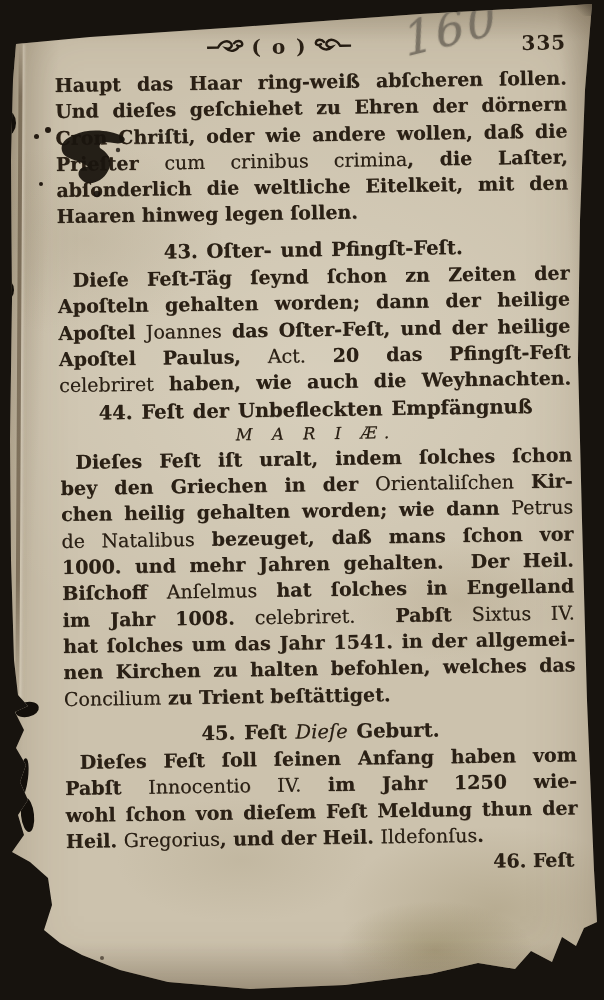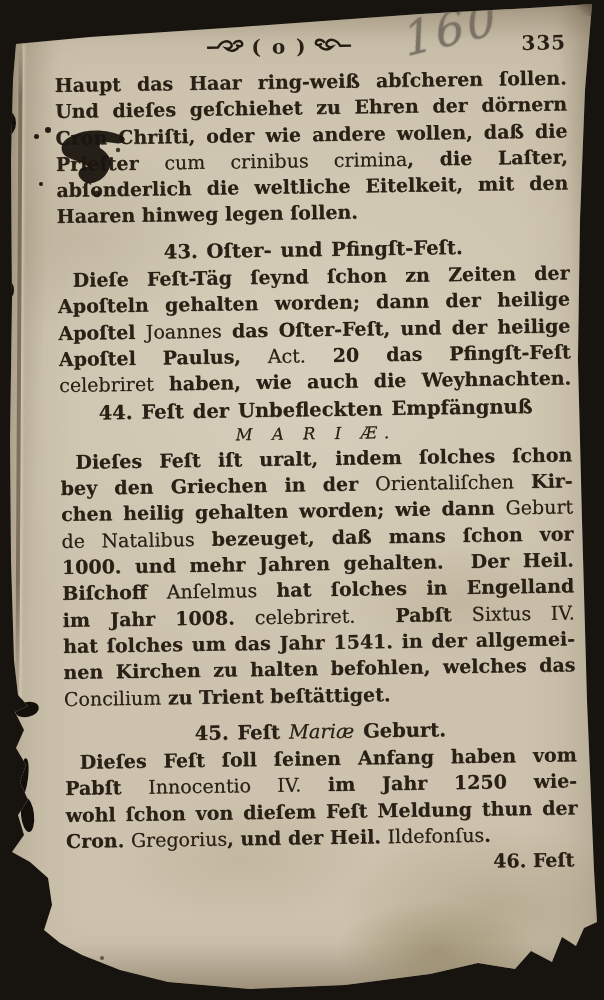--- a/index.html
+++ b/index.html
@@ -110,37 +110,37 @@
           </div>
           <div class="block heading h44">
             <div class="line"><span class="s-f">44. Feſt der Unbefleckten Empfängnuß</span></div>
           </div>
           <div class="block subheading">
             <div class="line"><span class="s-i">M A R I Æ.</span></div>
           </div>
           <div class="block para">
             <div class="line j ind"><span class="s-f">Dieſes Feſt iſt uralt, indem ſolches ſchon</span></div>
             <div class="line j"><span class="s-f">bey den Griechen in der </span><span class="s-a">Orientaliſchen</span><span class="s-f"> Kir-</span></div>
-            <div class="line j"><span class="s-f">chen heilig gehalten worden; wie dann </span><span class="s-a">Geburt</span></div>
+            <div class="line j"><span class="s-f">chen heilig gehalten worden; wie dann </span><span class="s-a">Petrus</span></div>
             <div class="line j"><span class="s-a">de Natalibus</span><span class="s-f"> bezeuget, daß mans ſchon vor</span></div>
             <div class="line j"><span class="s-f">1000. und mehr Jahren gehalten. &nbsp;Der Heil.</span></div>
             <div class="line j"><span class="s-f">Biſchoff </span><span class="s-a">Anſelmus</span><span class="s-f"> hat ſolches in Engelland</span></div>
             <div class="line j"><span class="s-f">im Jahr 1008. </span><span class="s-a">celebriret.</span><span class="s-f"> &nbsp;Pabſt </span><span class="s-a">Sixtus IV.</span></div>
             <div class="line j"><span class="s-f">hat ſolches um das Jahr 1541. in der allgemei-</span></div>
             <div class="line j"><span class="s-f">nen Kirchen zu halten befohlen, welches das</span></div>
             <div class="line"><span class="s-a">Concilium</span><span class="s-f"> zu Trient beſtättiget.</span></div>
           </div>
           <div class="block heading">
-            <div class="line"><span class="s-f">45. Feſt </span><span class="s-i">Mariæ</span><span class="s-f"> Geburt.</span></div>
+            <div class="line"><span class="s-f">45. Feſt </span><span class="s-i">Dieſe</span><span class="s-f"> Geburt.</span></div>
           </div>
           <div class="block para">
             <div class="line j ind"><span class="s-f">Dieſes Feſt ſoll ſeinen Anfang haben vom</span></div>
             <div class="line j"><span class="s-f">Pabſt </span><span class="s-a">Innocentio IV.</span><span class="s-f"> im Jahr 1250 wie-</span></div>
             <div class="line j"><span class="s-f">wohl ſchon von dieſem Feſt Meldung thun der</span></div>
-            <div class="line"><span class="s-f">Cron. </span><span class="s-a">Gregorius</span><span class="s-f">, und der Heil. </span><span class="s-a">Ildefonſus</span><span class="s-f">.</span></div>
+            <div class="line"><span class="s-f">Heil. </span><span class="s-a">Gregorius</span><span class="s-f">, und der Heil. </span><span class="s-a">Ildefonſus</span><span class="s-f">.</span></div>
           </div>
           <div class="block catchword">
             <div class="line"><span class="s-f">46. Feſt</span></div>
           </div>
         </div>
     </div>
 
     <div class="pencil">160</div>
 
     <svg class="inkblot" width="78" height="76" viewBox="0 0 78 76">

